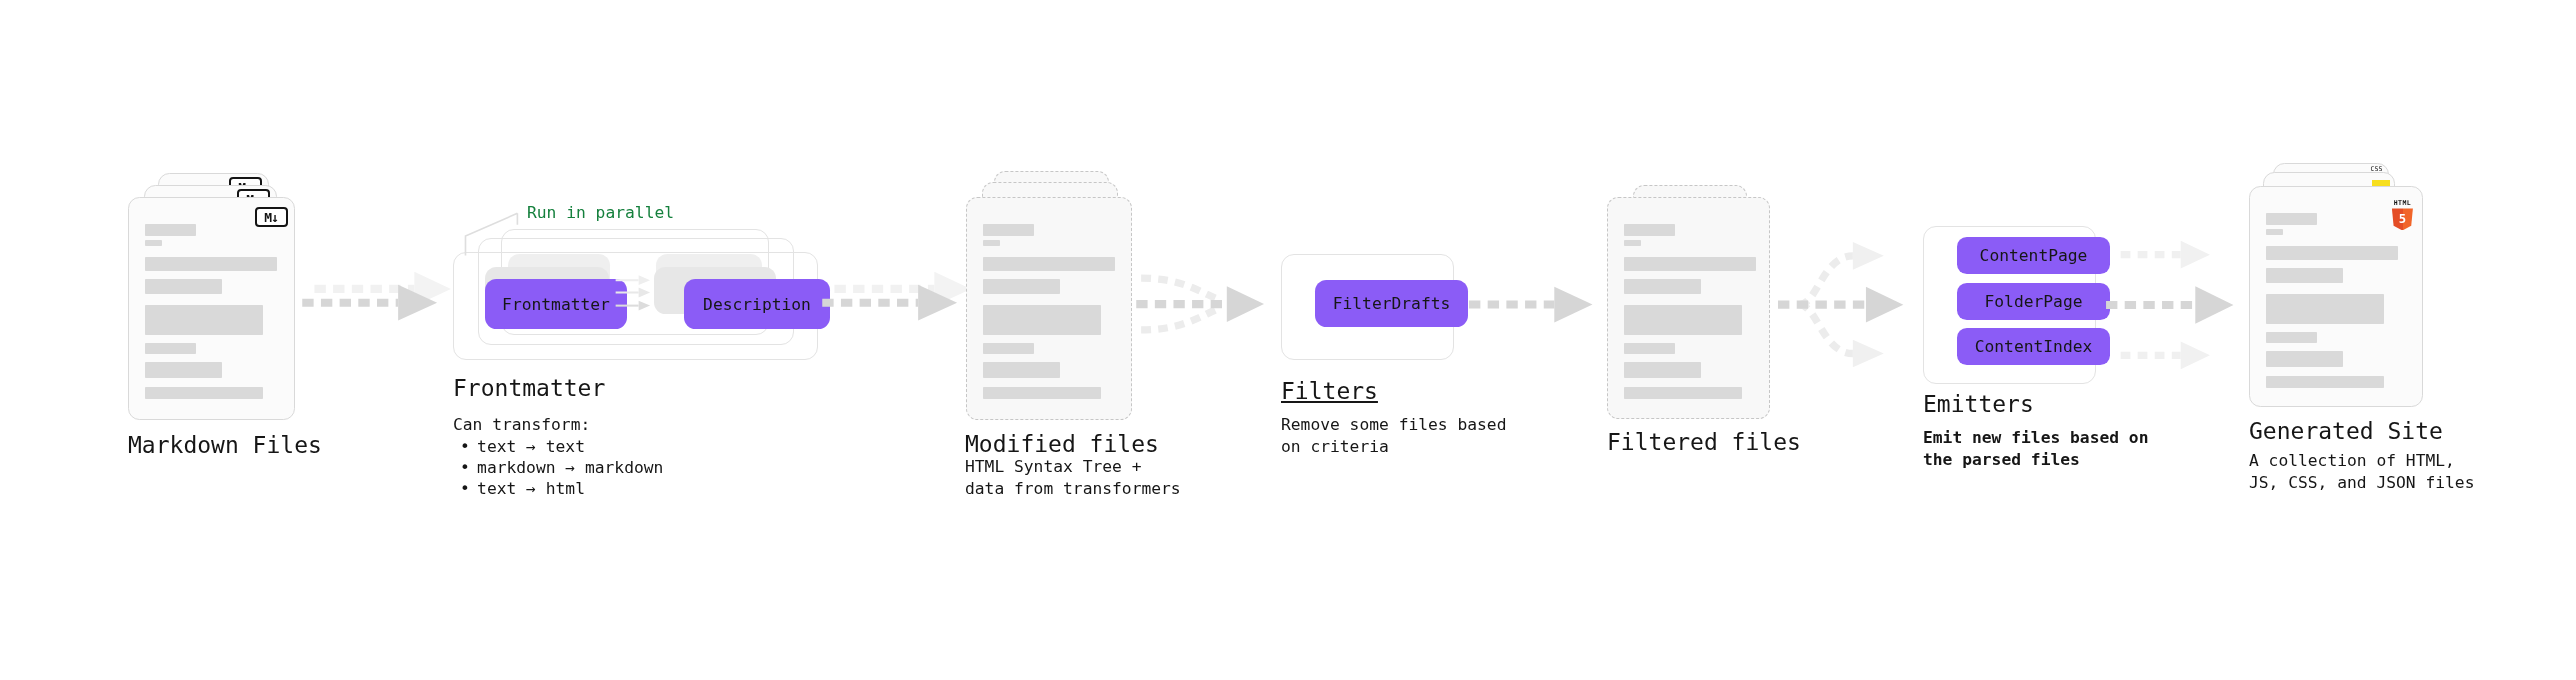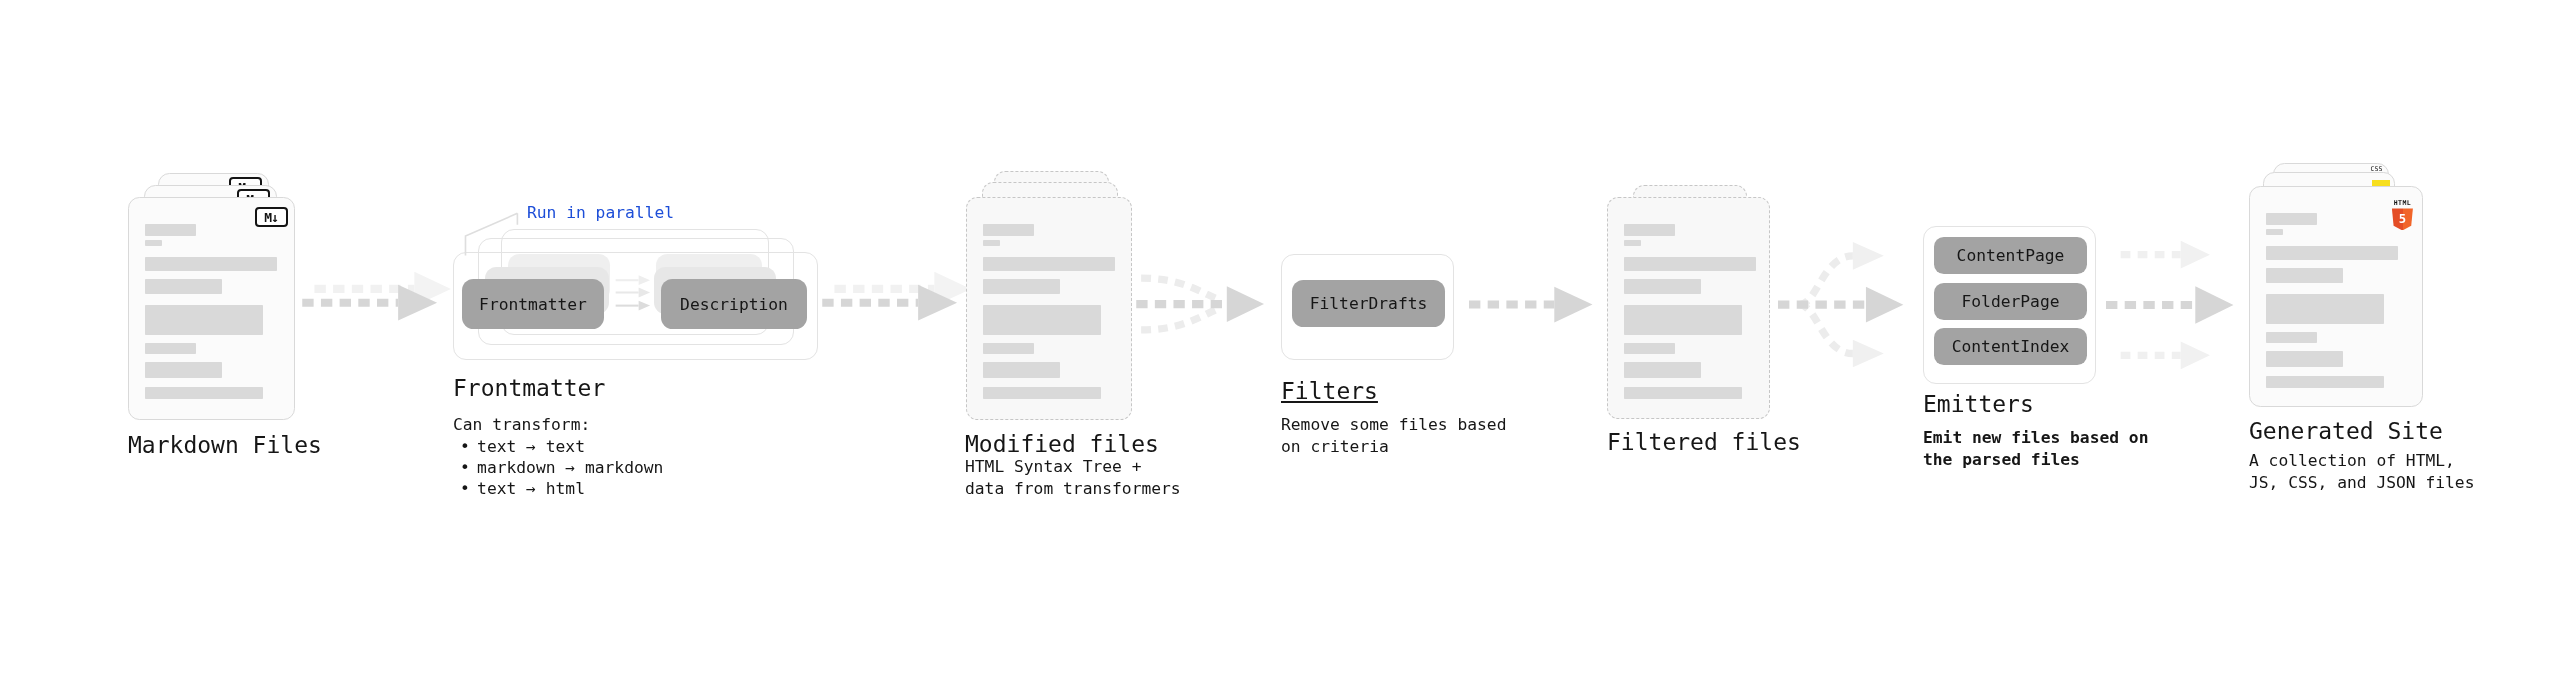--- a/index.html
+++ b/index.html
@@ -14,29 +14,29 @@
   .card { position:absolute; box-sizing:border-box; border-radius:11.4px; }
   .card.solid  { background:#fbfbfb; border:1.6px solid #d9d9d9; }
   .card.dashed { background:#f8f8f8; border:1.6px dashed #c6c6c6; }
   .bar { position:absolute; left:16.3px; background:#d9d9d9; border-radius:0.8px; display:block; }
 
   
   .panel { position:absolute; box-sizing:border-box; border:1.6px solid #e3e3e3; border-radius:13px; background:transparent; }
 
   
   .pill { position:absolute; display:flex; align-items:center; justify-content:center;
-          background:#a3a3a3; border-radius:11.4px; font-size:16.3px; color:#161616; white-space:nowrap; }
+          background:#8b5cf6; border-radius:11.4px; font-size:16.3px; color:#161616; white-space:nowrap;margin-left:23px; }
   .ghost { position:absolute; border-radius:11.4px; }
   .g1 { background:#e7e7e7; }
   .g2 { background:#efefef; }
 
   
   .stage-title { position:absolute; font-size:23px; line-height:27px; color:#161616; white-space:nowrap; }
   .stage-sub   { position:absolute; font-size:16.3px; line-height:22px; color:#161616; white-space:pre-line; }
-  .note        { position:absolute; font-size:16.3px; color:#1d4ed8; white-space:nowrap; }
+  .note        { position:absolute; font-size:16.3px; color:#15803d; white-space:nowrap; }
   .bullets     { position:absolute; font-size:16.3px; line-height:21px; }
   .bullet-row  { display:flex; }
   .bullet-row .bl { margin-right:7.3px; }
 
   
   .md-badge { position:absolute; right:6.5px; width:32.5px; height:20.3px; box-sizing:border-box;
               border:2.4px solid #141414; border-radius:4.1px; background:#ffffff;
               display:flex; align-items:center; justify-content:center;
               font-weight:bold; font-size:13px; letter-spacing:-0.8px; color:#141414; }
   .md-front { top:9px; }

